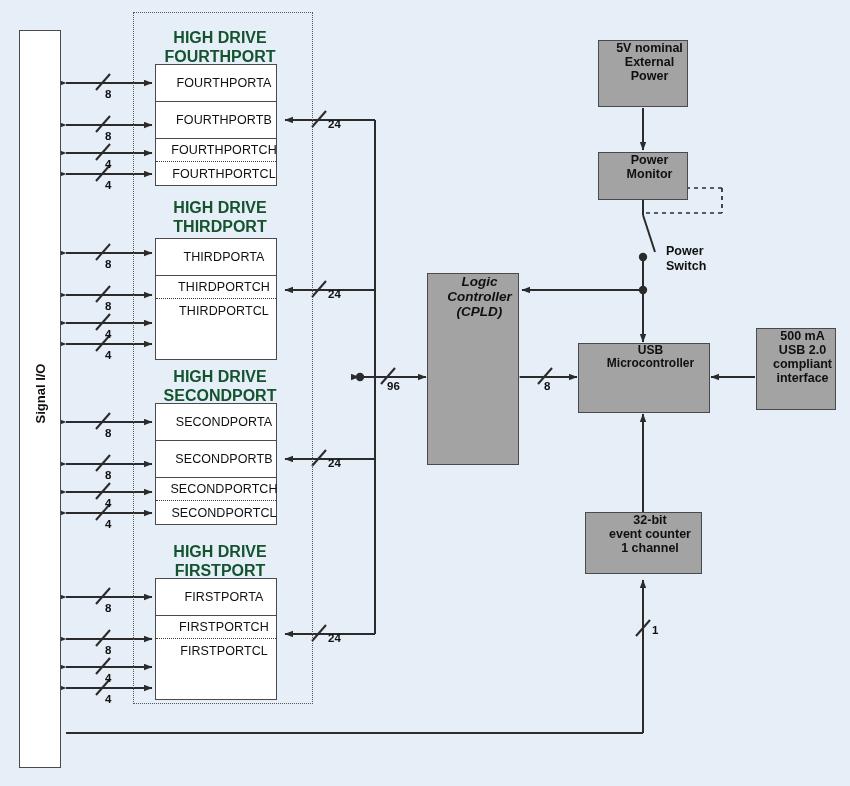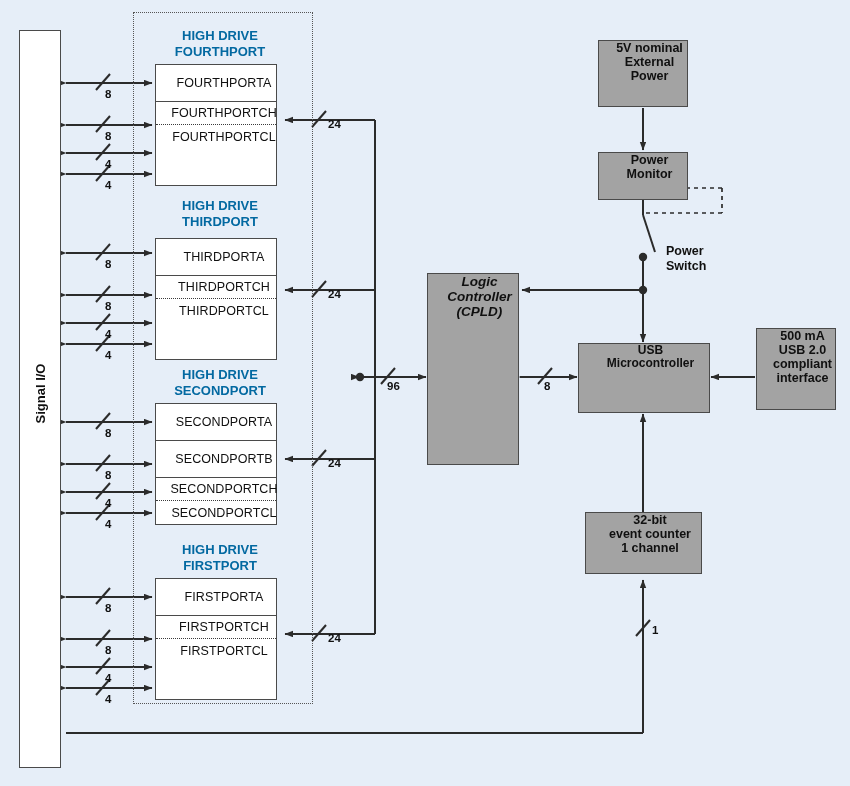--- a/index.html
+++ b/index.html
@@ -38,23 +38,23 @@
     letter-spacing:0.1px;
     background:#ffffff;
     padding-left:16px;
   }
   .portrow.big{height:37px;border-bottom:1.6px solid #4a4a4a;}
   .portrow.small{height:23px;}
   .portrow.small.divider{border-bottom:1.4px dotted #3a3a3a;}
   .grouptitle{
     position:absolute;
     text-align:center;
-    font-size:13px;
+    font-size:16px;
     font-weight:bold;
-    color:#0369a1;
+    color:#14532d;
     line-height:1.2;
     width:180px;
   }
   .dashbox{
     position:absolute;
     border:1.8px dotted #555;
     box-sizing:border-box;
     background:transparent;
   }
   .signalio{
@@ -194,20 +194,21 @@
 
   <div class="signalio" style="left:19px;top:30px;width:42px;height:738px;"></div>
   <div class="signalio-label" style="left:-5px;top:386px;width:90px;text-align:center;">Signal I/O</div>
 
   <div class="grouptitle" style="left:130px;top:28px;">
     <div>HIGH DRIVE</div>
     <div>FOURTHPORT</div>
   </div>
   <div class="portgroup" style="left:155px;top:64px;width:122px;height:122px;">
     <div class="portrow big">FOURTHPORTA</div>
+    <div class="portrow big">FOURTHPORTB</div>
     <div class="portrow small divider">FOURTHPORTCH</div>
     <div class="portrow small">FOURTHPORTCL</div>
   </div>
   <div class="buslabel" style="left:105px;top:88px;">8</div>
   <div class="buslabel" style="left:105px;top:130px;">8</div>
   <div class="buslabel" style="left:105px;top:158px;">4</div>
   <div class="buslabel" style="left:105px;top:179px;">4</div>
   <div class="buslabel" style="left:328px;top:118px;">24</div>
 
   <div class="grouptitle" style="left:130px;top:198px;">

